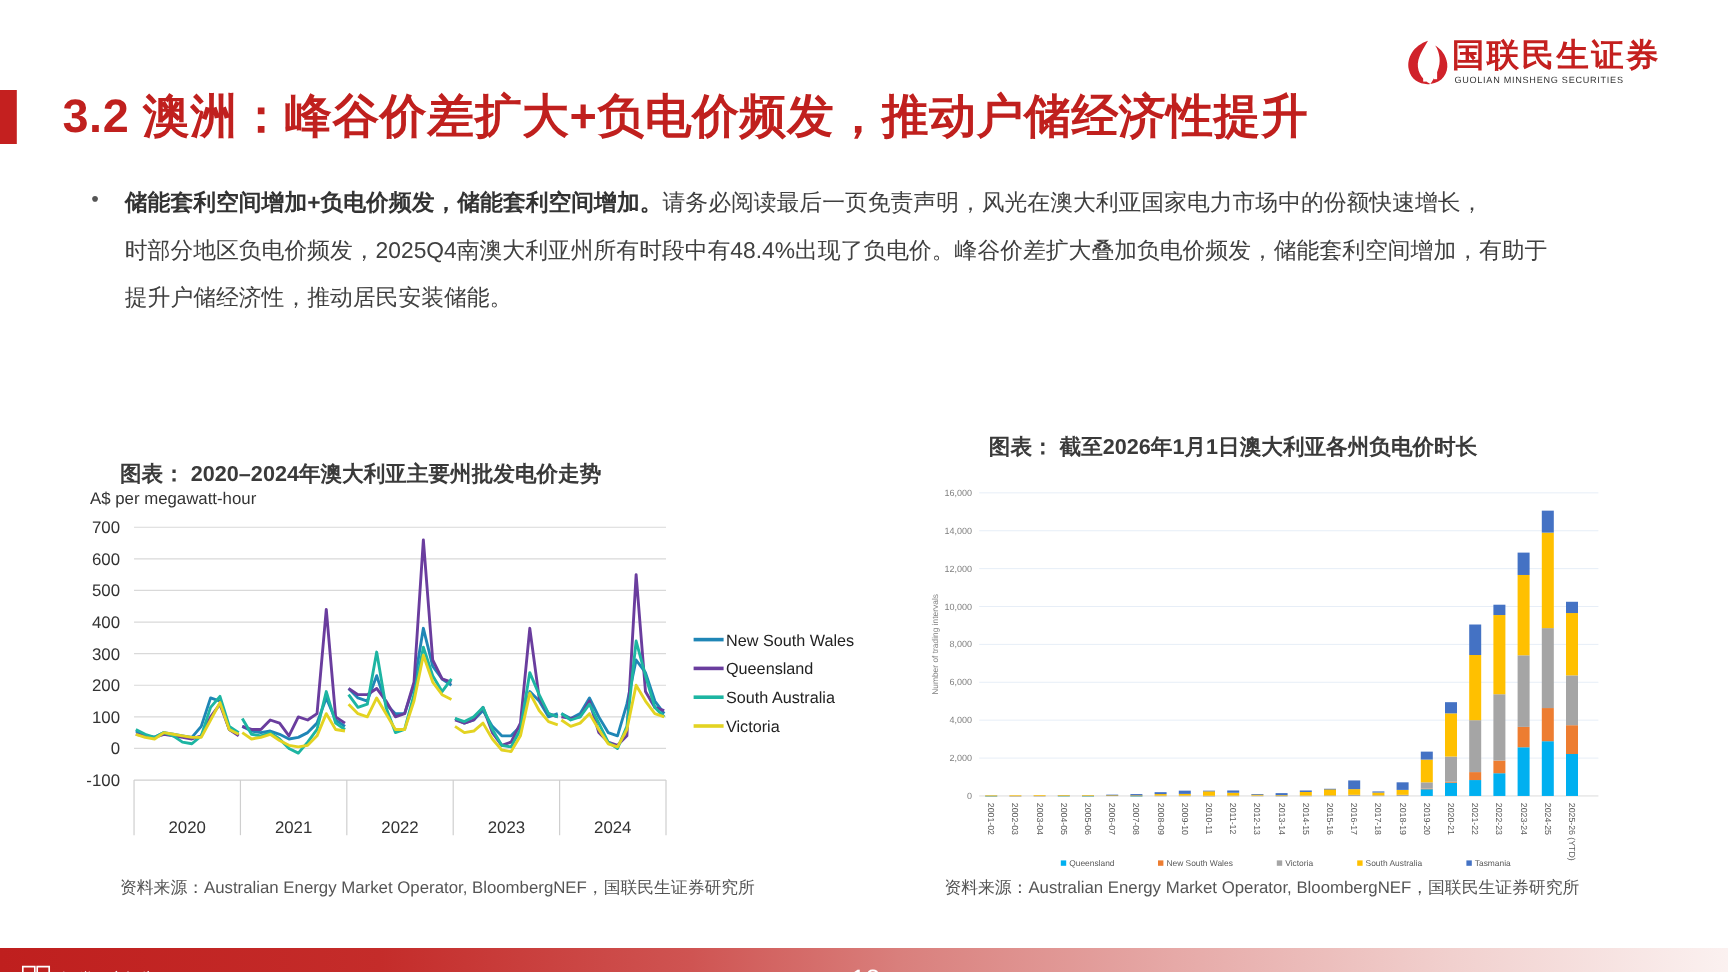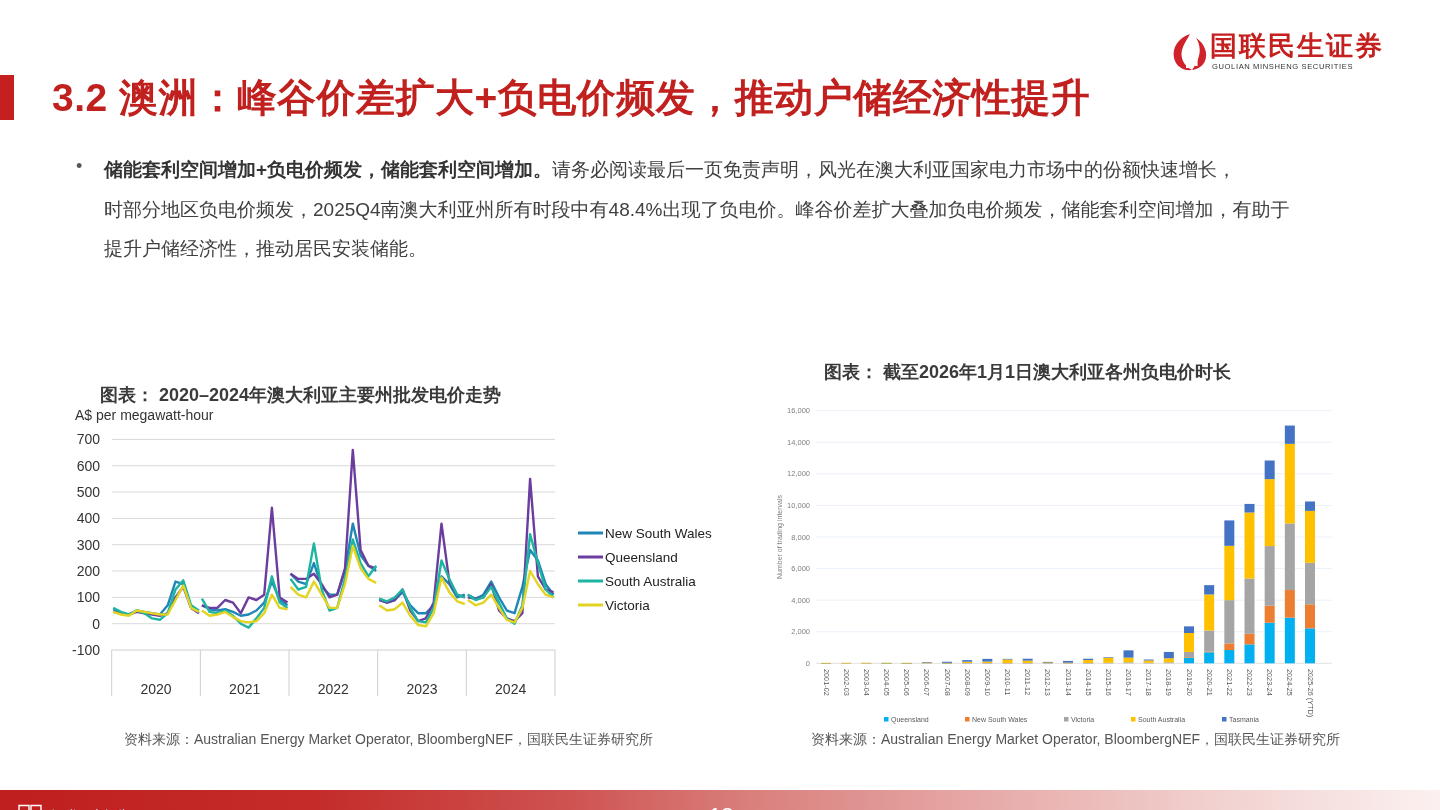--- a/index.html
+++ b/index.html
@@ -26,21 +26,21 @@
       position: absolute; left: 42px; top: 32px; font-size: 7.6px; font-weight: normal;
       color: #333; letter-spacing: 0.6px; white-space: nowrap;
     }
     
     .bullet-dot { left: 76px; top: 156px; font-size: 18px; color: #555; }
     .body-text { left: 104px; top: 153px; font-size: 19px; color: #404040; }
     .body-line { white-space: nowrap; height: 39.5px; line-height: 34px; }
     .lead { font-weight: bold; color: #333; }
     
     .fig-title { top: 360px; font-size: 18px; font-weight: bold; color: #3a3a3a; white-space: nowrap; }
-    .fig-source { top: 731px; font-size: 14px; color: #555; white-space: nowrap; margin-left: 24px; }
+    .fig-source { top: 731px; font-size: 14px; color: #555; white-space: nowrap; }
     
     .chart-left { left: 60px; top: 400px; width: 660px; height: 300px; }
     .chart-right { left: 775px; top: 400px; width: 575px; height: 332px; }
     
     .footer {
       left: 0; top: 762px; width: 1440px; height: 48px;
       background: linear-gradient(90deg, #bf1f1e 0%, #c42c2a 22%, #cf5452 40%, #d97f7c 52%, #e6a9a7 68%, #f1d0ce 84%, #fbf1f0 100%);
       margin-top: 28px;
     }
     .footer-icon { position: absolute; left: 18px; top: 14px; width: 24px; height: 20px; }

